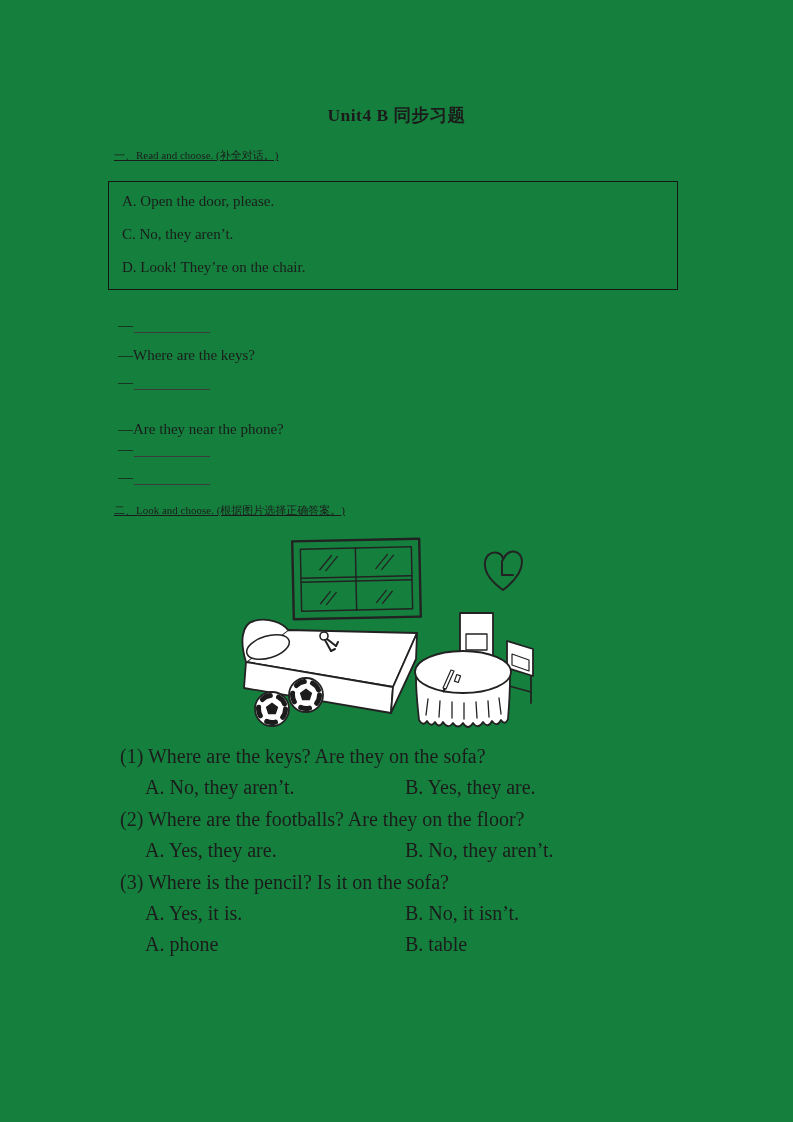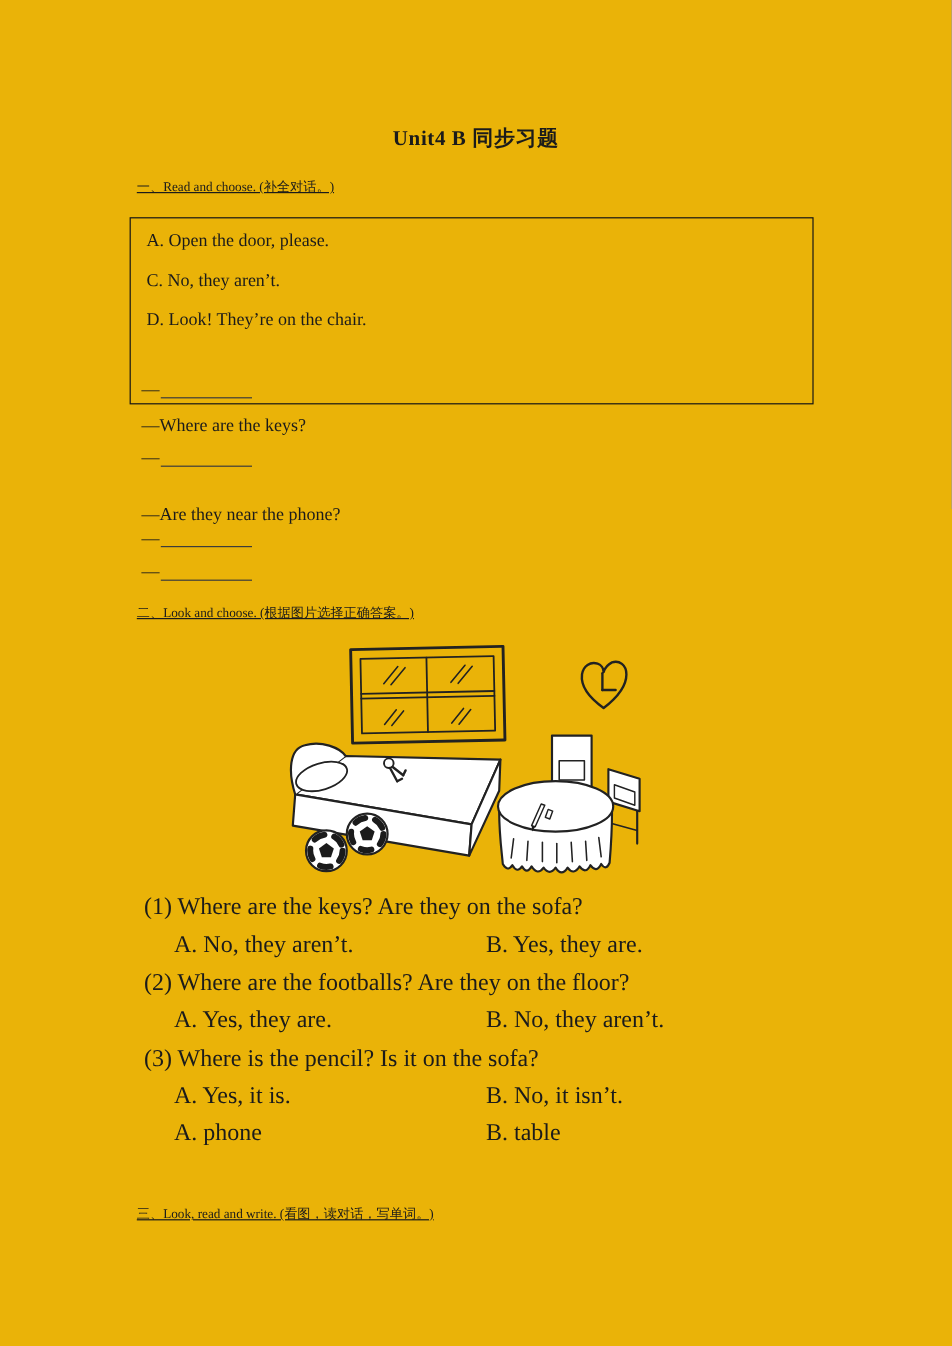--- a/index.html
+++ b/index.html
@@ -1,28 +1,28 @@
 <!DOCTYPE html>
 <html><head>
 <meta charset="utf-8">
 <style>
   html,body{margin:0;padding:0;background:#9c9c9c;}
   .page{
-    position:relative;width:793px;height:1122px;background:#eab308;
+    position:relative;width:793px;height:1122px;background:#15803d;
     font-family:"Liberation Serif","DejaVu Serif",serif;color:#1b1b1b;
     overflow:hidden;margin:0 auto;
   }
   .abs{position:absolute;}
   .title{top:103px;left:0;width:100%;text-align:center;font-size:17.5px;font-weight:bold;letter-spacing:.5px;}
   .sec-heading{font-size:11px;white-space:nowrap;text-decoration:underline;}
   .h1pos{top:148px;left:114px;}
   .h2pos{top:503px;left:114px;text-align:right;}
   .h3pos{top:1004px;left:114px;}
   .options-box{
-    top:181px;left:108px;width:570px;height:156px;
+    top:181px;left:108px;width:570px;height:109px;
     border:1.5px solid #161616;box-sizing:border-box;
     padding:3px 0 0 13px;
   }
   .opt{font-size:15px;line-height:33px;height:33px;white-space:nowrap;}
   .dline{left:118px;height:20px;font-size:15px;white-space:nowrap;}
   .uline{display:inline-block;width:76px;height:1px;border-bottom:1.6px solid #3c3c3c;vertical-align:-3px;margin-left:1px;}
   .questions{top:741px;left:0;width:793px;}
   .q-row{position:relative;height:31.4px;line-height:31.4px;font-size:20px;}
   .q-prompt{position:absolute;left:120px;white-space:nowrap;}
   .q-opt-a{position:absolute;left:145px;white-space:nowrap;}
@@ -164,15 +164,14 @@
     <div class="q-row">
       <span class="q-opt-a">A. Yes, it is.</span>
       <span class="q-opt-b">B. No, it isn’t.</span>
     </div>
     <div class="q-row">
       <span class="q-opt-a">A. phone</span>
       <span class="q-opt-b">B. table</span>
     </div>
   </div>
 
-  <div class="abs sec-heading h3pos">三、Look, read and write. (看图，读对话，写单词。)</div>
 
 </div>
 
 </body></html>

